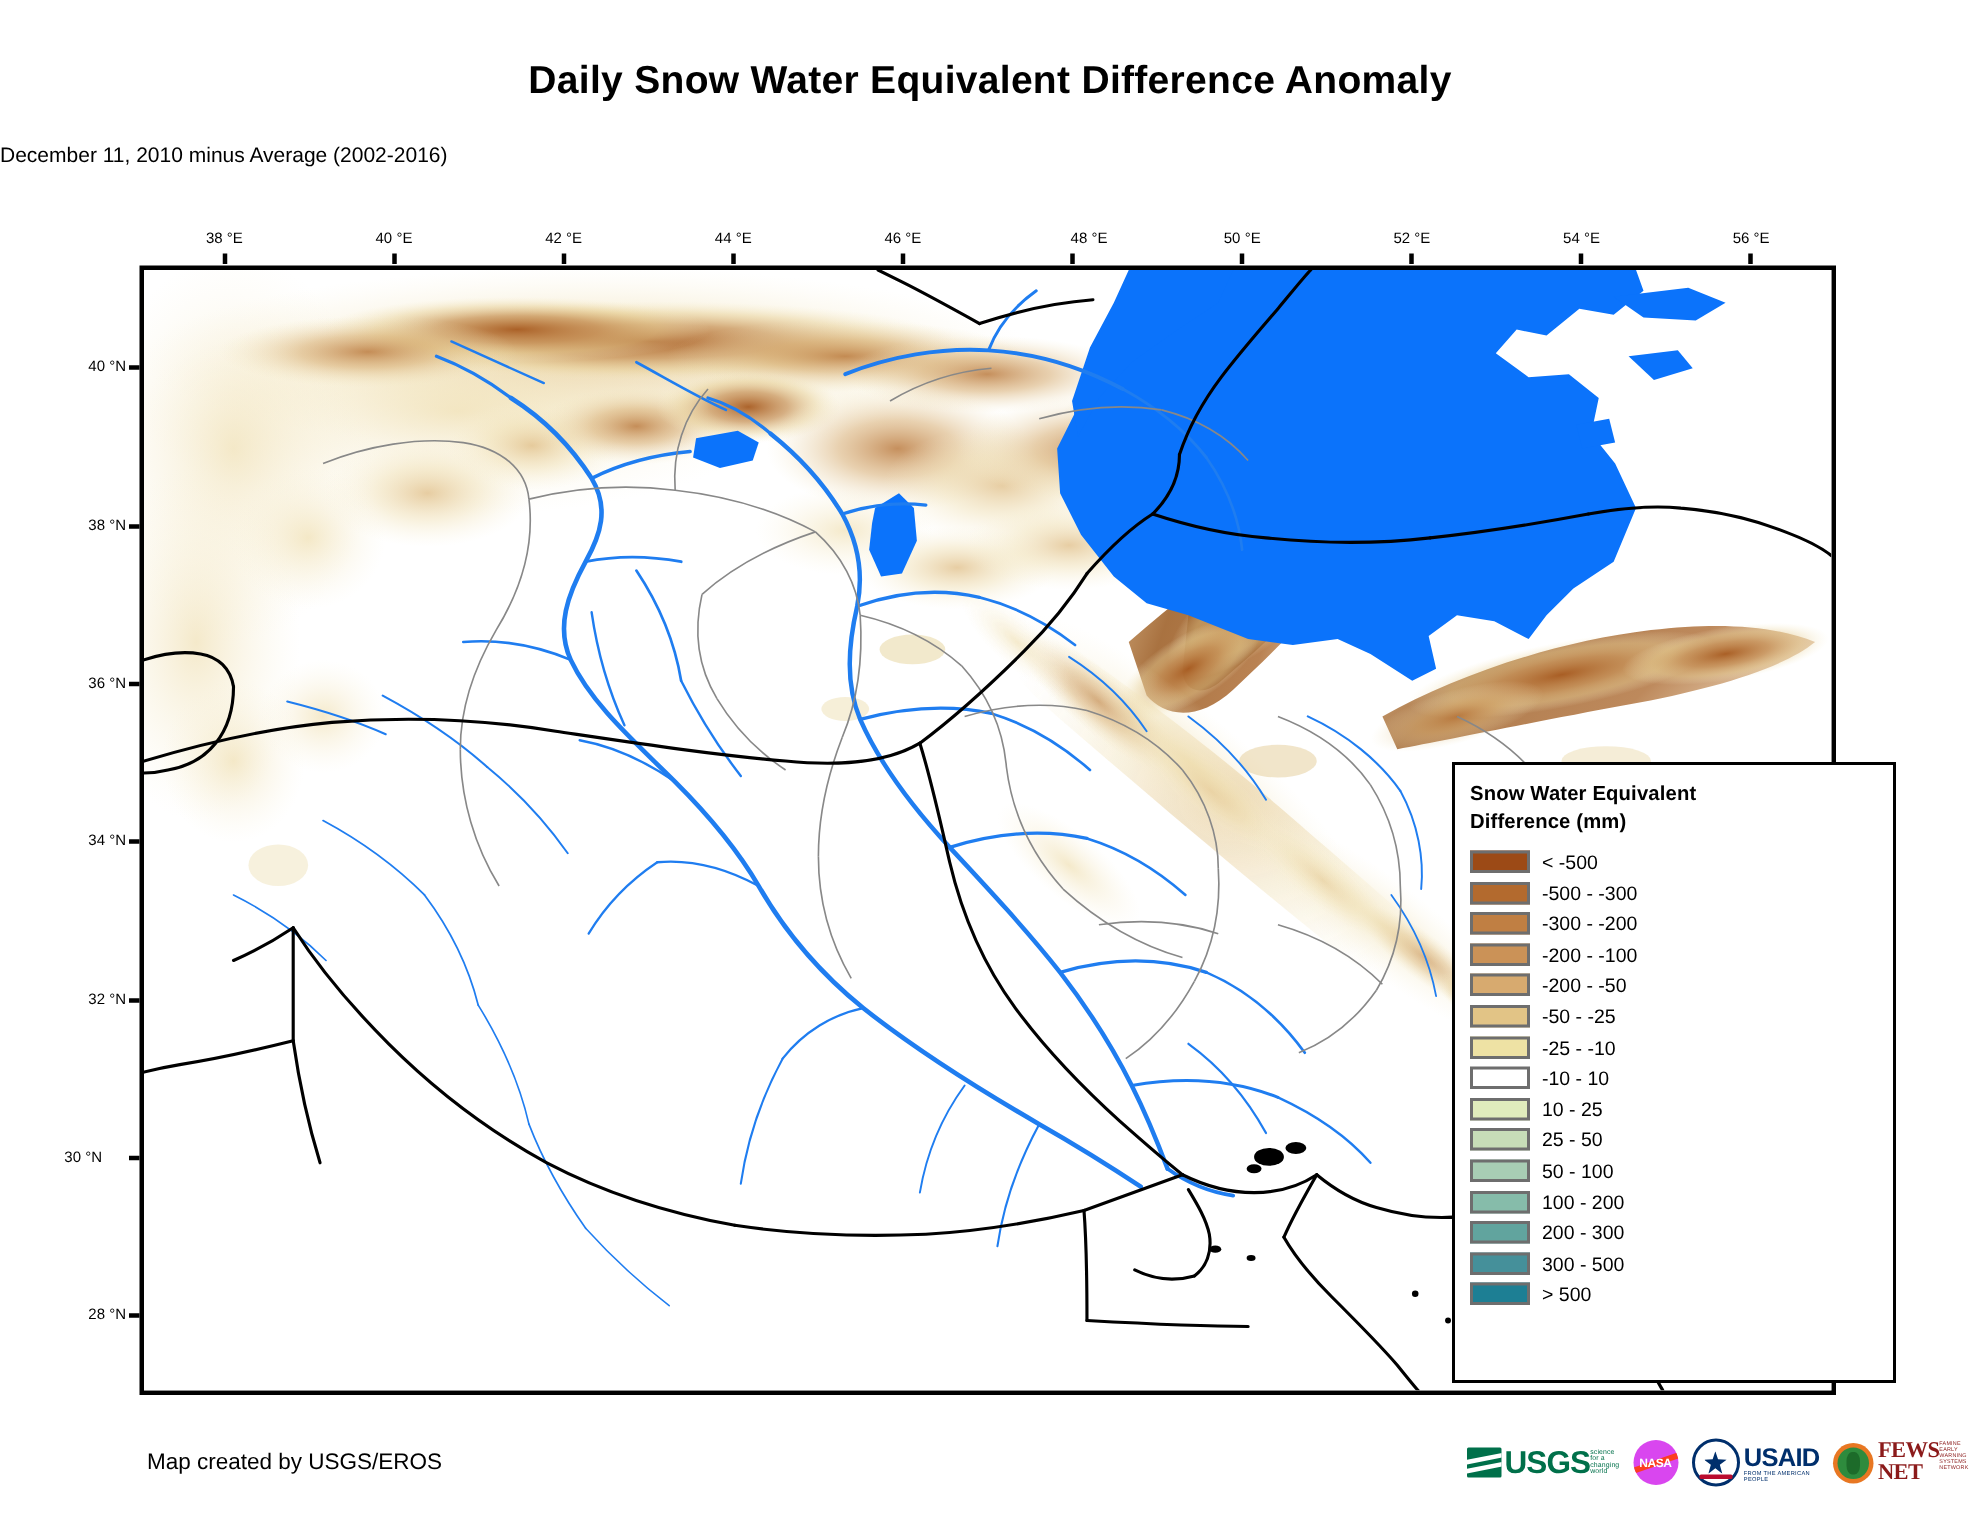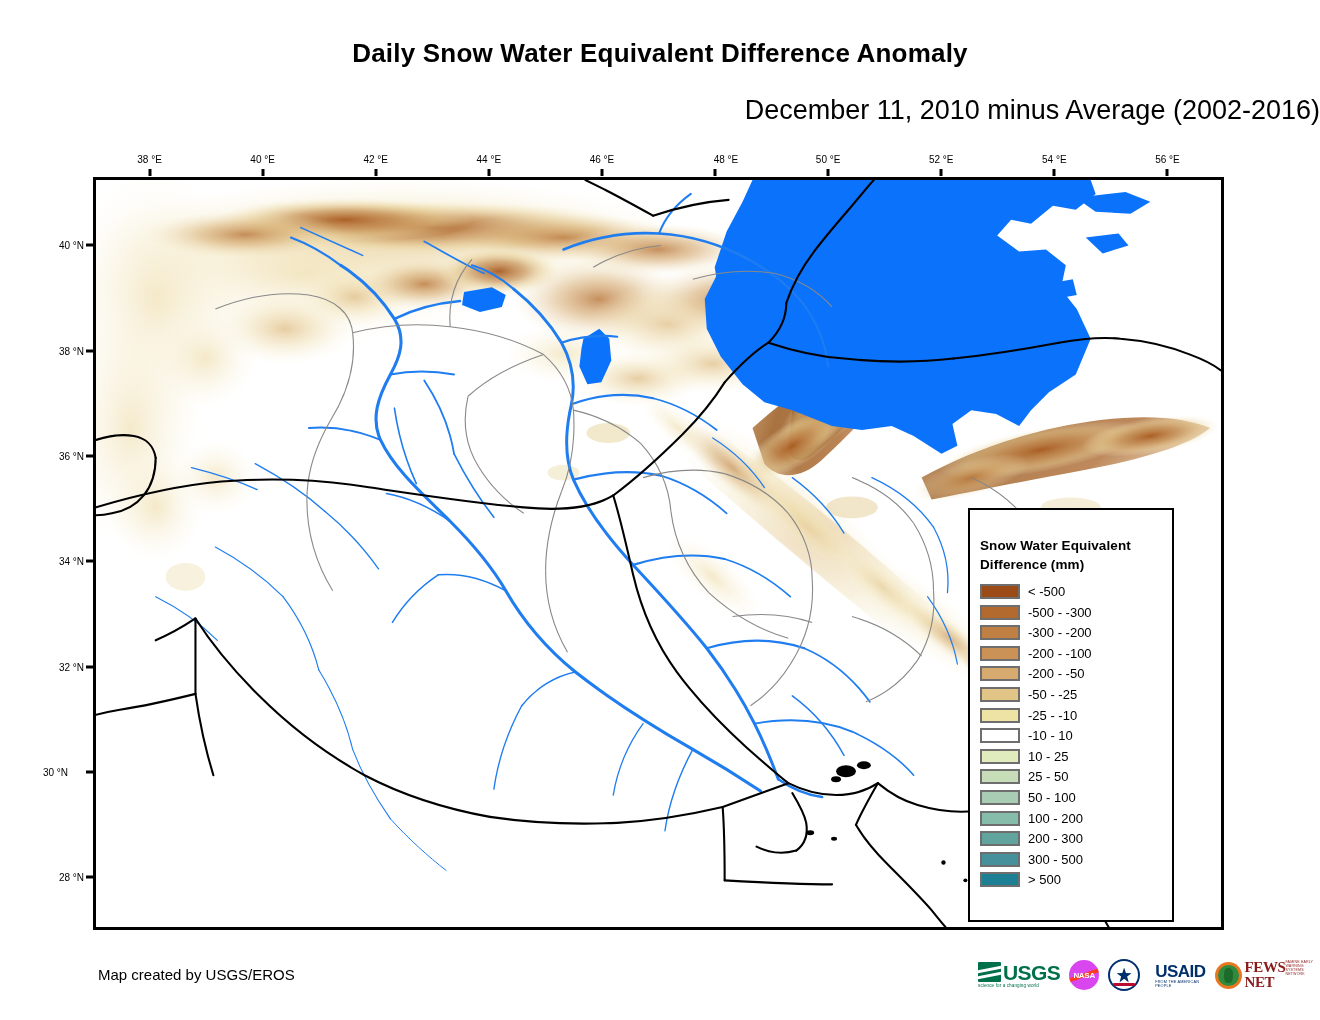--- a/index.html
+++ b/index.html
@@ -1,50 +1,50 @@
 <!DOCTYPE html>
 <html><head>
 <meta charset="utf-8">
 <style>
   html,body{margin:0;padding:0;background:#fff;}
   body{width:1320px;height:1020px;position:relative;
        font-family:"Liberation Sans","DejaVu Sans",sans-serif;color:#000;overflow:hidden;}
 
   #title{position:absolute;top:38px;left:0;width:1320px;text-align:center;
          font-size:26px;font-weight:bold;letter-spacing:.2px;}
-  #subtitle{position:absolute;top:95px;left:0;width:1320px;text-align:right;
-            font-size:27px;font-weight:normal;}
+  #subtitle{position:absolute;top:95px;left:0;width:1320px;text-align:left;
+            font-size:14px;font-weight:normal;}
 
   
   #map-frame{position:absolute;left:93px;top:177px;width:1131px;height:753px;
              border:3px solid #000;background:#fff;box-sizing:border-box;overflow:hidden;}
   #map-canvas{position:absolute;inset:0;}
   #map-canvas svg{display:block;width:100%;height:100%;}
 
   
   .lon-lab{position:absolute;font-size:10px;transform:translateX(-50%);white-space:nowrap;}
   .lon-tick{position:absolute;width:3px;height:7px;background:#000;transform:translateX(-50%);}
   .lat-lab{position:absolute;font-size:10px;transform:translateY(-50%);white-space:nowrap;text-align:right;}
   .lat-tick{position:absolute;width:8px;height:3px;background:#000;transform:translateY(-50%);}
 
   
-  #legend{position:absolute;left:968px;top:508px;width:206px;height:414px;
-          background:#fff;border:2px solid #000;box-sizing:border-box;padding:27px 10px;}
+  #legend{position:absolute;left:968px;top:508px;width:296px;height:414px;
+          background:#fff;border:2px solid #000;box-sizing:border-box;padding:10px 10px;}
   #legend h3{margin:0;font-size:13.5px;font-weight:bold;line-height:1.38;letter-spacing:.1px;}
   .lg-rows{margin-top:7px;}
   .lg-row{display:flex;align-items:center;height:20.6px;}
   .lg-sw{width:40px;height:15px;border:2px solid #6e6e6e;box-sizing:border-box;flex:none;}
   .lg-txt{margin-left:8px;font-size:13px;white-space:nowrap;}
   #lg-note{position:absolute;left:10px;bottom:11px;font-size:11.5px;line-height:1.32;}
 
   
   #credit{position:absolute;left:98px;top:966px;font-size:15px;}
   #logos{position:absolute;left:978px;top:953px;height:44px;display:flex;align-items:center;gap:9px;}
 
-  .logo-usgs{display:flex;flex-direction:column;align-items:flex-start;line-height:1;}
+  .logo-usgs{display:flex;flex-direction:row;align-items:flex-start;line-height:1;}
   .usgs-main{display:flex;align-items:center;gap:2px;}
   .usgs-wave{width:23px;height:20px;background:#00704a;position:relative;overflow:hidden;border-radius:1px;}
   .usgs-wave::before,.usgs-wave::after{content:"";position:absolute;left:-3px;right:-3px;height:2.5px;background:#fff;}
   .usgs-wave::before{top:6px;transform:rotate(-11deg);}
   .usgs-wave::after{top:12px;transform:rotate(-11deg);}
   .usgs-word{font-size:21px;font-weight:bold;color:#00704a;letter-spacing:-.6px;}
   .usgs-tag{font-size:4.6px;color:#00704a;letter-spacing:.1px;margin-top:1px;}
 
   .logo-nasa{width:30px;height:30px;border-radius:50%;background:#d946ef;position:relative;overflow:hidden;flex:none;}
   .logo-nasa .nasa-txt{position:absolute;inset:0;display:flex;align-items:center;justify-content:center;
@@ -493,21 +493,21 @@
     <span class="usgs-tag">science for a changing world</span>
   </div>
 
   <div class="logo-nasa">
     <span class="nasa-swoosh"></span>
     <span class="nasa-txt">NASA</span>
   </div>
 
   <div class="logo-usaid">
     <span class="usaid-seal"></span>
-    <span style="display:flex;flex-direction:column;align-items:flex-start;margin-left:12px;">
+    <span style="display:flex;flex-direction:column;align-items:flex-start;">
       <span class="usaid-word">USAID</span>
       <span class="usaid-sub">FROM THE AMERICAN PEOPLE</span>
     </span>
   </div>
 
   <div class="logo-fews">
     <span class="fews-globe"></span>
     <span style="display:flex;flex-direction:row;align-items:flex-start;">
       <span class="fews-word">FEWS NET</span>
       <span class="fews-sub">FAMINE EARLY WARNING SYSTEMS NETWORK</span>

